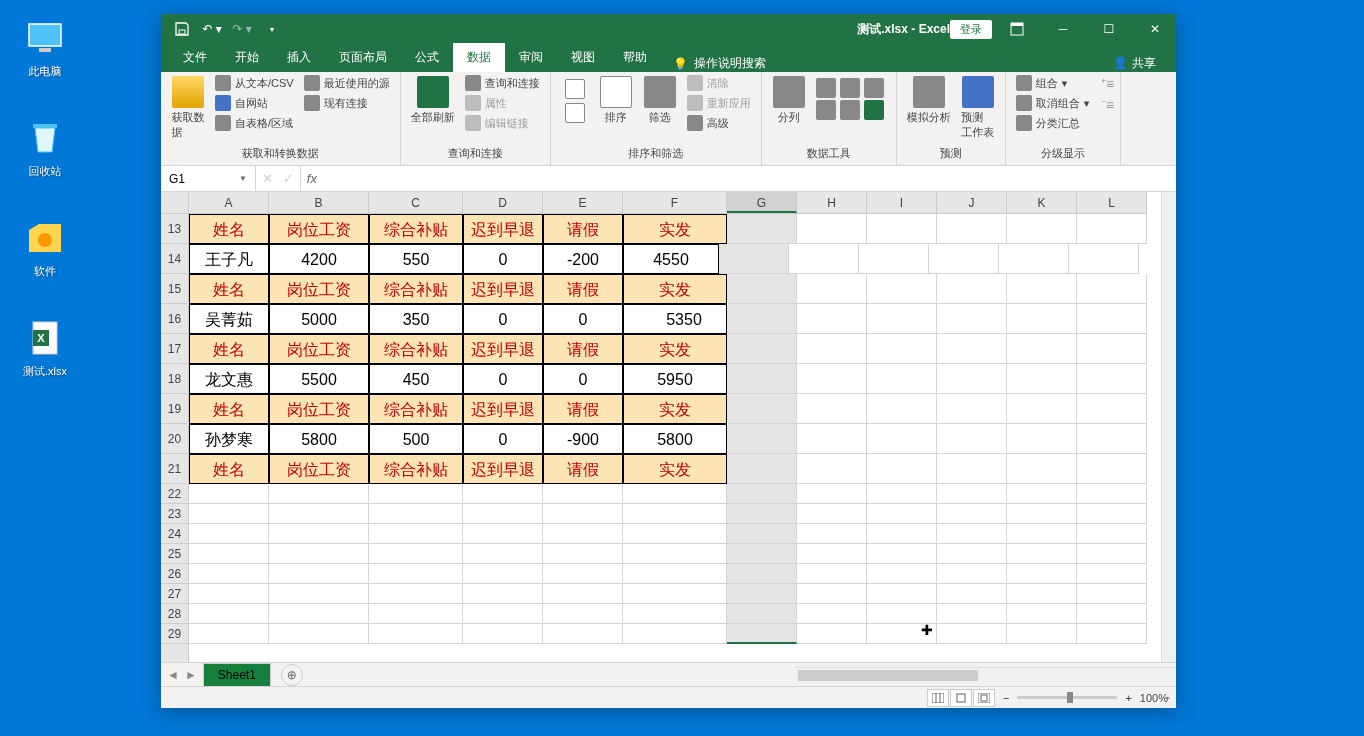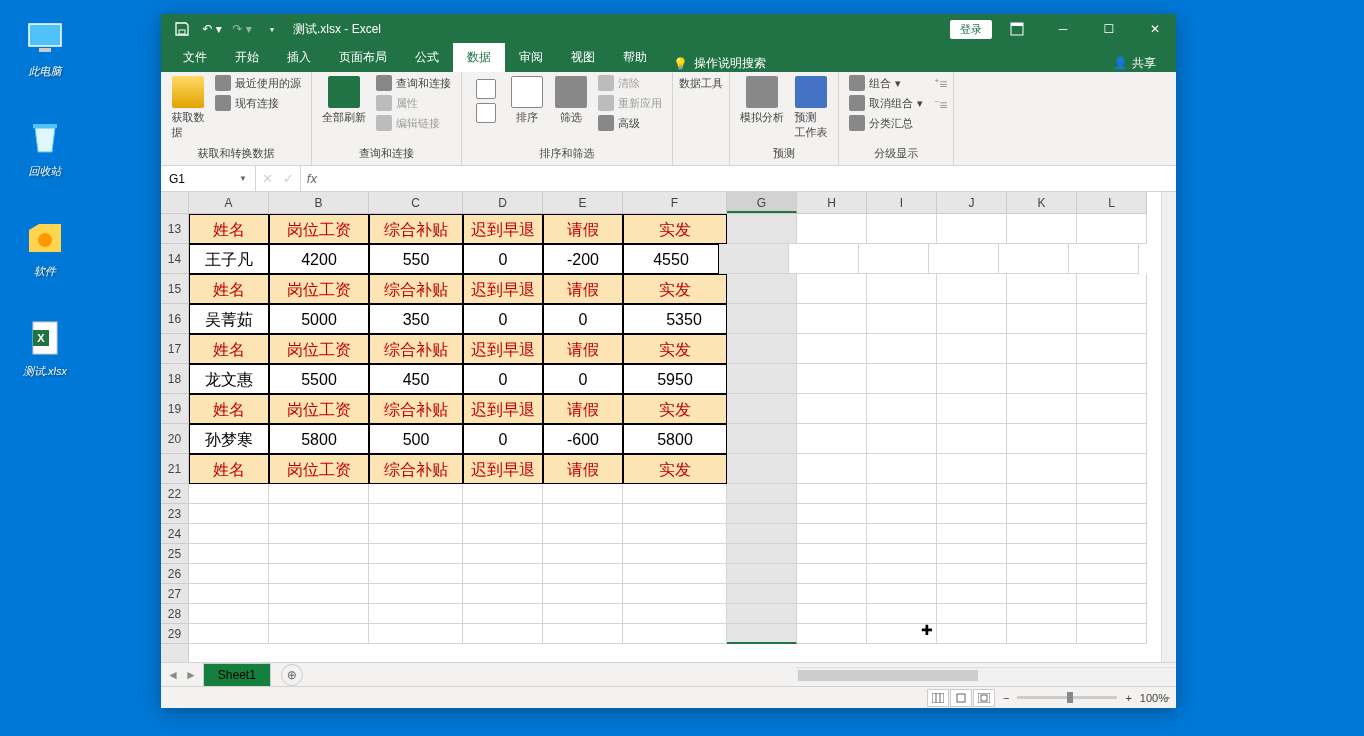--- a/index.html
+++ b/index.html
@@ -1,30 +1,30 @@
 <!DOCTYPE html>
 <html><head>
 <meta charset="utf-8">
 <style>
 * { margin: 0; padding: 0; box-sizing: border-box; font-family: "Microsoft YaHei", sans-serif; }
 body { background: #0078d7; width: 1364px; height: 736px; overflow: hidden; position: relative; }
 
 
 .desktop-icon { position: absolute; width: 70px; text-align: center; color: white; font-size: 11px; cursor: pointer; }
 .desktop-icon .icon-img { width: 40px; height: 40px; margin: 0 auto 4px; }
-.desktop-icon .label { text-shadow: 1px 1px 2px rgba(0,0,0,.5); font-style: italic; }
+.desktop-icon .label { text-shadow: 1px 1px 2px rgba(0,0,0,.5); }
 
 
 .excel-window { position: absolute; left: 161px; top: 14px; width: 1015px; height: 694px; background: #fff; box-shadow: 0 4px 20px rgba(0,0,0,.3); display: flex; flex-direction: column; }
 
 
 .titlebar { background: #217346; height: 30px; display: flex; align-items: center; color: #fff; font-size: 12px; }
 .qat { display: flex; align-items: center; gap: 8px; padding: 0 10px; }
 .qat-btn { width: 22px; height: 22px; display: flex; align-items: center; justify-content: center; cursor: pointer; color: #fff; }
-.title-text { flex: 1; text-align: left; }
+.title-text { flex: 1; text-align: right; font-weight: bold; }
 .title-right { display: flex; align-items: center; gap: 4px; }
 .login-btn { background: #fff; color: #217346; padding: 2px 10px; font-size: 11px; border-radius: 2px; cursor: pointer; }
 .win-btn { width: 42px; height: 30px; display: flex; align-items: center; justify-content: center; cursor: pointer; color: #fff; }
 
 
 .ribbon-tabs { background: #217346; height: 28px; display: flex; align-items: flex-end; padding: 0 8px; color: #fff; font-size: 12px; }
 .ribbon-tab { padding: 6px 14px; cursor: pointer; }
 .ribbon-tab.active { background: #fff; color: #217346; }
 .tell-me { display: flex; align-items: center; gap: 6px; padding: 0 12px; color: #fff; cursor: pointer; }
 .share-area { margin-left: auto; padding: 0 12px; cursor: pointer; }
@@ -180,20 +180,34 @@
     <div class="ribbon-group">
       <div class="ribbon-group-content">
         <div class="ribbon-big-btn">
           <span class="ico db"></span>
           <span style="white-space:pre-line">获取数
 据</span>
         </div>
         <div class="ribbon-small-list">
           <div class="ribbon-small-btn">
               <span class="ico"></span>
+              <span>从文本/CSV</span>
+            </div>
+          <div class="ribbon-small-btn">
+              <span class="ico blue"></span>
+              <span>自网站</span>
+            </div>
+          <div class="ribbon-small-btn">
+              <span class="ico"></span>
+              <span>自表格/区域</span>
+            </div>
+        </div>
+        <div class="ribbon-small-list">
+          <div class="ribbon-small-btn">
+              <span class="ico"></span>
               <span>最近使用的源</span>
             </div>
           <div class="ribbon-small-btn">
               <span class="ico"></span>
               <span>现有连接</span>
             </div>
         </div>
       </div>
       <div class="ribbon-group-label">获取和转换数据</div>
     </div>
@@ -252,20 +266,34 @@
           <div class="ribbon-small-btn">
               <span class="ico"></span>
               <span>高级</span>
             </div>
         </div>
       </div>
       <div class="ribbon-group-label">排序和筛选</div>
     </div>
 
     <div class="ribbon-group">
+      <div class="ribbon-group-content">
+        <div class="ribbon-big-btn">
+          <span class="ico"></span>
+          <span>分列</span>
+        </div>
+        <div style="display:grid;grid-template-columns:repeat(3,22px);gap:2px;padding:4px">
+          <span class="ico" style="width:20px;height:20px;cursor:pointer"></span>
+          <span class="ico" style="width:20px;height:20px;cursor:pointer"></span>
+          <span class="ico" style="width:20px;height:20px;cursor:pointer"></span>
+          <span class="ico" style="width:20px;height:20px;cursor:pointer"></span>
+          <span class="ico" style="width:20px;height:20px;cursor:pointer"></span>
+          <span class="ico green" style="width:20px;height:20px;cursor:pointer"></span>
+        </div>
+      </div>
       <div class="ribbon-group-label">数据工具</div>
     </div>
 
     <div class="ribbon-group">
       <div class="ribbon-group-content">
         <div class="ribbon-big-btn">
           <span class="ico"></span>
           <span>模拟分析</span>
         </div>
         <div class="ribbon-big-btn">
@@ -446,21 +474,21 @@
               <div class="cell" style="width: 70px;"></div>
               <div class="cell" style="width: 70px;"></div>
               <div class="cell" style="width: 70px;"></div>
               <div class="cell" style="width: 70px;"></div>
             </div>
             <div class="cell-row">
               <div class="cell data-cell" style="width: 80px;">孙梦寒</div>
               <div class="cell data-cell" style="width: 100px;">5800</div>
               <div class="cell data-cell" style="width: 94px;">500</div>
               <div class="cell data-cell" style="width: 80px;">0</div>
-              <div class="cell data-cell" style="width: 80px;">-600</div>
+              <div class="cell data-cell" style="width: 80px;">-900</div>
               <div class="cell data-cell" style="width: 104px;">5800</div>
               <div class="cell sel-col" style="width: 70px;"></div>
               <div class="cell" style="width: 70px;"></div>
               <div class="cell" style="width: 70px;"></div>
               <div class="cell" style="width: 70px;"></div>
               <div class="cell" style="width: 70px;"></div>
               <div class="cell" style="width: 70px;"></div>
             </div>
             <div class="cell-row">
               <div class="cell hdr-cell" style="width: 80px;">姓名</div>

